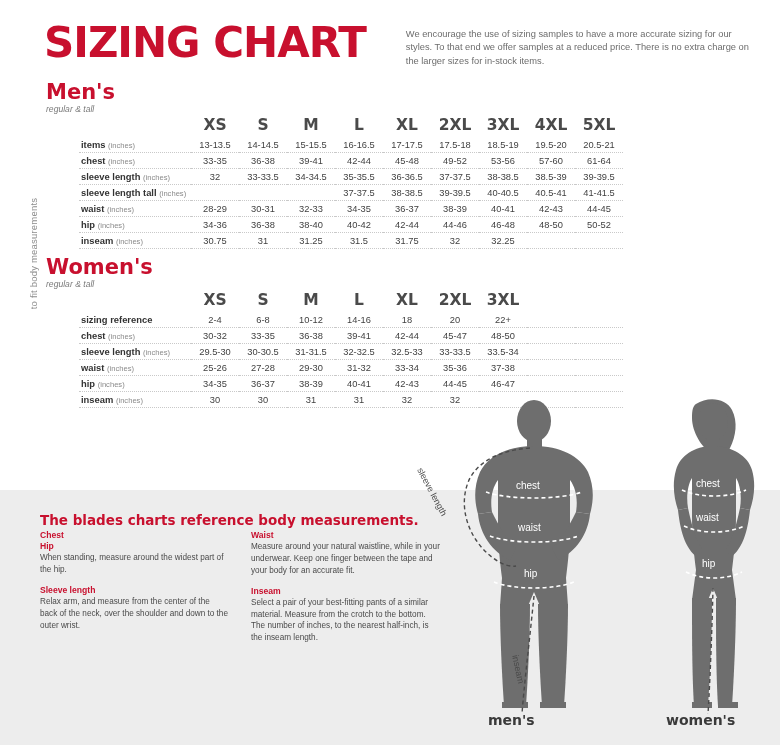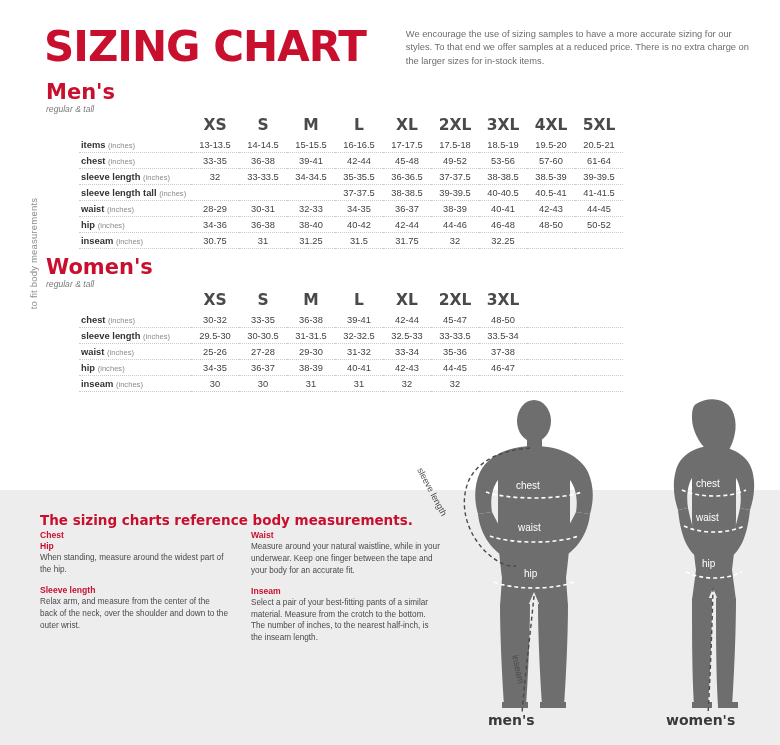--- a/index.html
+++ b/index.html
@@ -9,21 +9,21 @@
     height: 745px;
     font-family: "Liberation Sans", sans-serif;
     background: #ffffff;
     position: relative;
     overflow: hidden;
     color: #3a3a3a;
   }
   .page { position: relative; width: 780px; height: 745px; }
 
   
-  .header { position: relative; padding: 18px 22px 0 22px; display: flex; align-items: flex-end; }
+  .header { position: relative; padding: 18px 22px 0 22px; display: flex; align-items: flex-start; }
   .title {
     font-family: "DejaVu Sans", sans-serif;
     font-weight: bold;
     font-size: 42px;
     letter-spacing: -1px;
     color: #c8102e;
     line-height: 1;
     margin: 4px 0 0 22px;
     white-space: nowrap;
   }
@@ -287,20 +287,32 @@
             <th class="size-head">L</th>
             <th class="size-head">XL</th>
             <th class="size-head">2XL</th>
             <th class="size-head">3XL</th>
             <th></th>
             <th></th>
           </tr>
         </thead>
         <tbody>
           <tr class="dotted">
+            <td class="rowlabel"><span>sizing reference</span> <span class="unit"></span></td>
+            <td class="val">2-4</td>
+            <td class="val">6-8</td>
+            <td class="val">10-12</td>
+            <td class="val">14-16</td>
+            <td class="val">18</td>
+            <td class="val">20</td>
+            <td class="val">22+</td>
+            <td class="val"></td>
+            <td class="val"></td>
+          </tr>
+          <tr class="dotted">
             <td class="rowlabel"><span>chest</span> <span class="unit">(inches)</span></td>
             <td class="val">30-32</td>
             <td class="val">33-35</td>
             <td class="val">36-38</td>
             <td class="val">39-41</td>
             <td class="val">42-44</td>
             <td class="val">45-47</td>
             <td class="val">48-50</td>
             <td class="val"></td>
             <td class="val"></td>
@@ -352,21 +364,21 @@
             <td class="val"></td>
             <td class="val"></td>
             <td class="val"></td>
           </tr>
         </tbody>
       </table>
     </div>
   </div>
 
   <div class="info">
-    <h2>The sizing charts reference body measurements.</h2>
+    <h2>The blades charts reference body measurements.</h2>
     <div class="cols">
       <div class="col">
         <div class="term">Chest</div>
         <div class="term">Hip</div>
         <div class="desc">When standing, measure around the widest part of the hip.</div>
         <div class="term">Sleeve length</div>
         <div class="desc">Relax arm, and measure from the center of the back of the neck, over the shoulder and down to the outer wrist.</div>
       </div>
       <div class="col">
         <div class="term">Waist</div>

